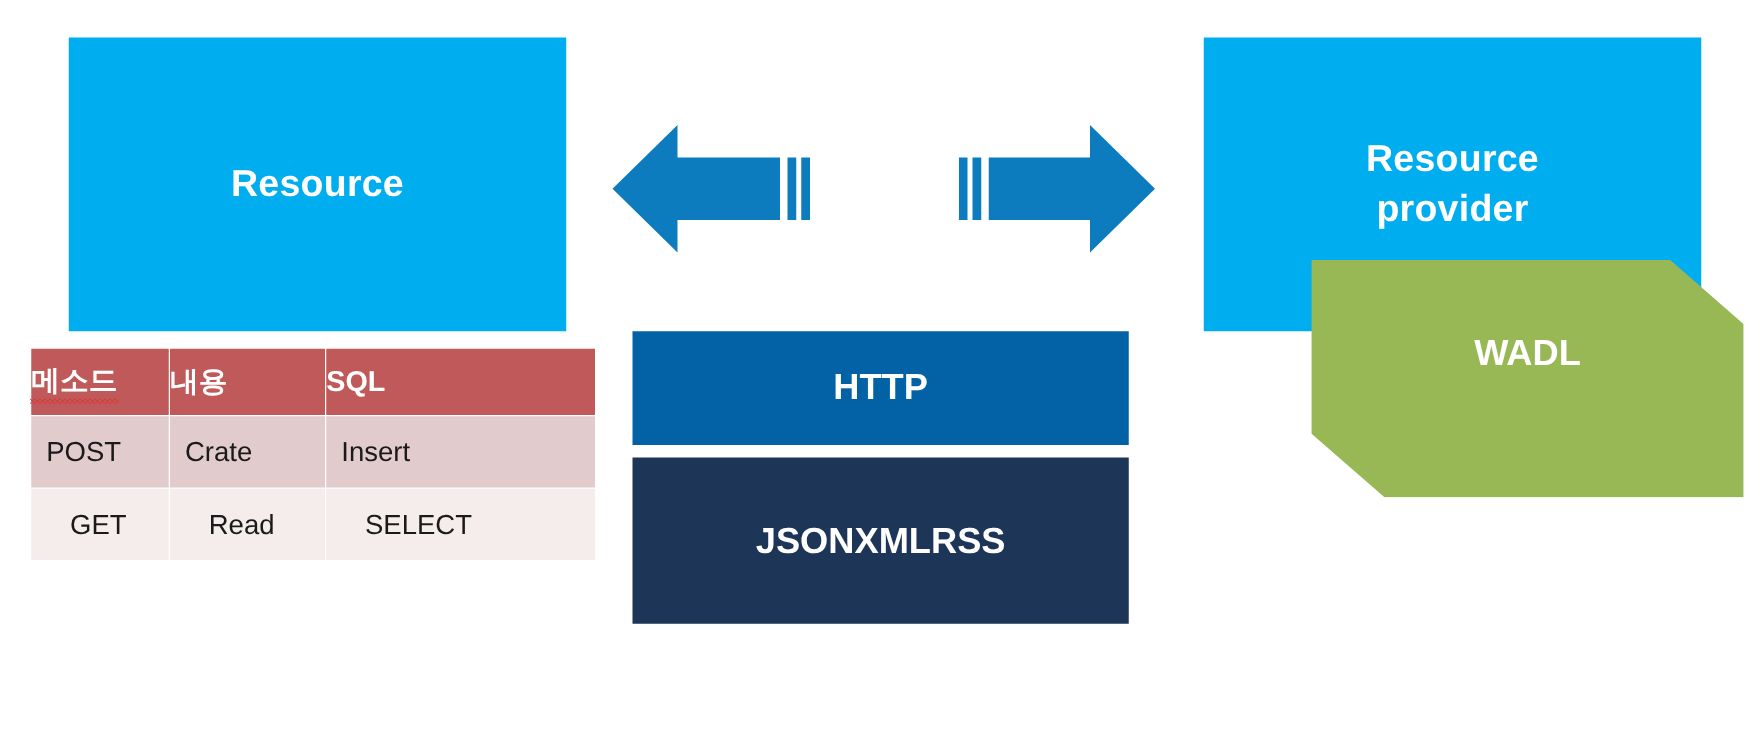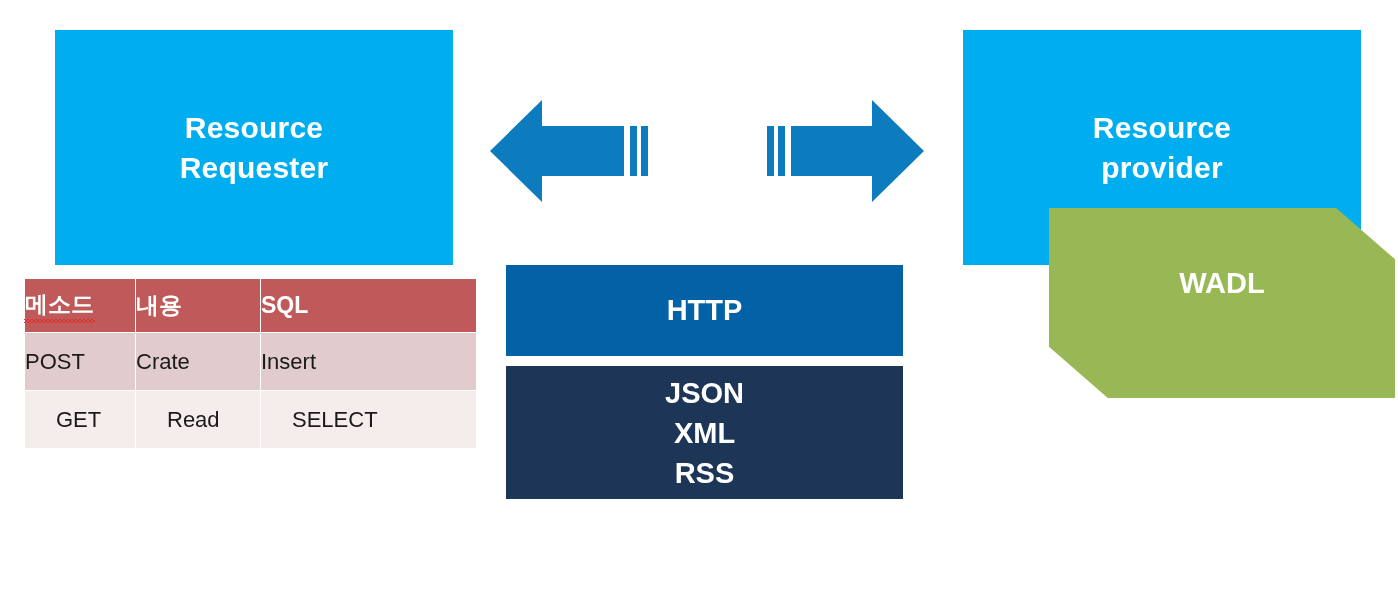--- a/index.html
+++ b/index.html
@@ -60,21 +60,21 @@
   #proto-http {
     left: 494px; top: 265px; width: 397px; height: 91px;
     background: #0361A5;
     font-size: 29px;
   }
   #proto-formats {
     left: 494px; top: 366px; width: 397px; height: 133px;
     background: #1D3557;
     font-size: 29px;
     line-height: 40px;
-    flex-direction: column;
+    flex-direction: row;
   }
 
   
   #wadl-shape {
     position: absolute;
     left: 1037px; top: 208px;
     width: 346px; height: 190px;
   }
   #wadl-shape .wadl-fill {
     width: 100%;
@@ -116,21 +116,21 @@
     color: #1a1a1a;
   }
   #method-table th {
     background: #C05A5A;
     color: #ffffff;
     font-weight: bold;
     height: 53px;
     font-size: 23px;
   }
   #method-table td { height: 57px; }
-  #method-table tr.row-dark td { background: #E2CBCD; }
+  #method-table tr.row-dark td { background: #E2CBCD; padding-left: 12px; }
   #method-table tr.row-light td { background: #F5ECEC; padding-left: 31px; }
   #method-table col.c-method  { width: 110px; }
   #method-table col.c-content { width: 124px; }
   #method-table col.c-sql     { width: 215px; }
 
   
   .squiggle {
     position: relative;
     display: inline-block;
     padding-bottom: 2px;
@@ -150,21 +150,20 @@
   }
 </style>
 </head>
 <body>
 
 <div id="canvas">
 
   <div class="role-box" id="role-requester">
     <div>
       <span class="role-line">Resource</span>
-      <span class="role-line">Requester</span>
     </div>
   </div>
 
   <div class="abs" id="arrow-left">
     <svg class="arrow-svg" width="170" height="118" viewBox="0 0 170 118" xmlns="http://www.w3.org/2000/svg" aria-hidden="true">
       <path d="M8 59 L60 8 L60 34 L142 34 L142 84 L60 84 L60 110 Z" fill="#0C7CBE"></path>
       <rect x="148" y="34" width="7" height="50" fill="#0C7CBE"></rect>
       <rect x="159" y="34" width="7" height="50" fill="#0C7CBE"></rect>
     </svg>
   </div>

